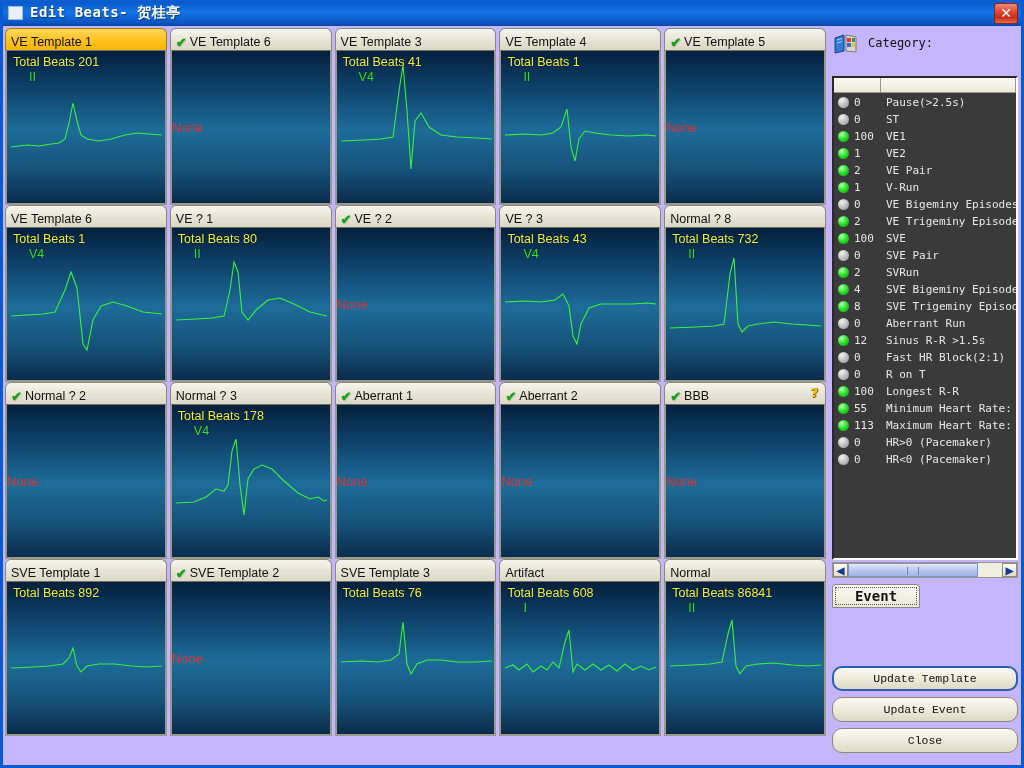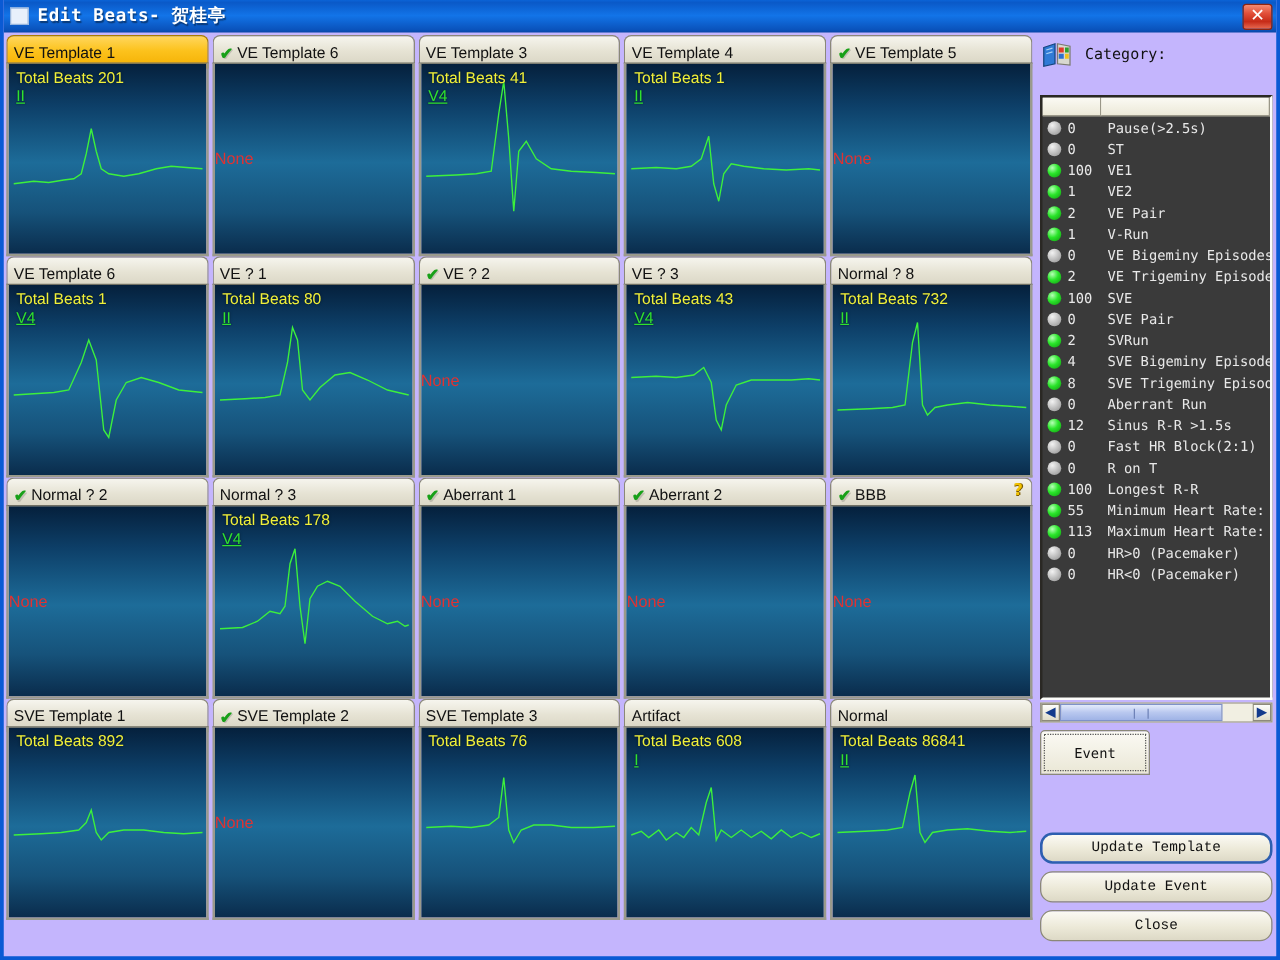--- a/index.html
+++ b/index.html
@@ -137,25 +137,24 @@
   .panel .beats {
     position: absolute;
     left: 6px; top: 4px;
     color: #f0f03a;
     font-size: 12.5px;
     white-space: nowrap;
     text-shadow: 0 0 2px rgba(0,0,0,.6);
   }
   .panel .lead {
     position: absolute;
-    left: 6px; top: 19px;
+    left: 22px; top: 19px;
     color: #2fe22f;
     font-size: 12.5px;
     text-shadow: 0 0 2px rgba(0,0,0,.6);
-    text-decoration: underline;
   }
   .panel .none {
     position: absolute;
     left: 0; right: 0; top: 50%;
     transform: translateY(-50%);
     text-align: left;
     color: #e03232;
     font-size: 13px;
   }
   .panel svg { position: absolute; left: 0; top: 0; }
@@ -256,30 +255,31 @@
     content: "";
     position: absolute; left: 50%; top: 3px;
     transform: translateX(-50%);
     width: 10px; height: 8px;
     border-left: 1px solid #6f82b8;
     border-right: 1px solid #6f82b8;
   }
 
   .event-tab-row { margin-top: 6px; height: 20px; }
   .event-tab {
-    width: 88px; height: 36px;
+    width: 88px; height: 24px;
     background: linear-gradient(180deg,#fbfaf4 0%,#eae7d6 100%);
     border: 1px solid #8a8878;
     border-radius: 4px 4px 0 0;
     font-family: "DejaVu Sans Mono", monospace;
-    font-size: 11px;
+    font-size: 14px;
     color: #111;
     display: flex; align-items: center; justify-content: center;
     cursor: pointer;
     position: relative;
+    font-weight: bold;
   }
   .event-tab::after {
     content: "";
     position: absolute; inset: 2px;
     border: 1px dotted #555;
   }
 
   .btn-stack {
     margin-top: auto;
     padding-bottom: 8px;

